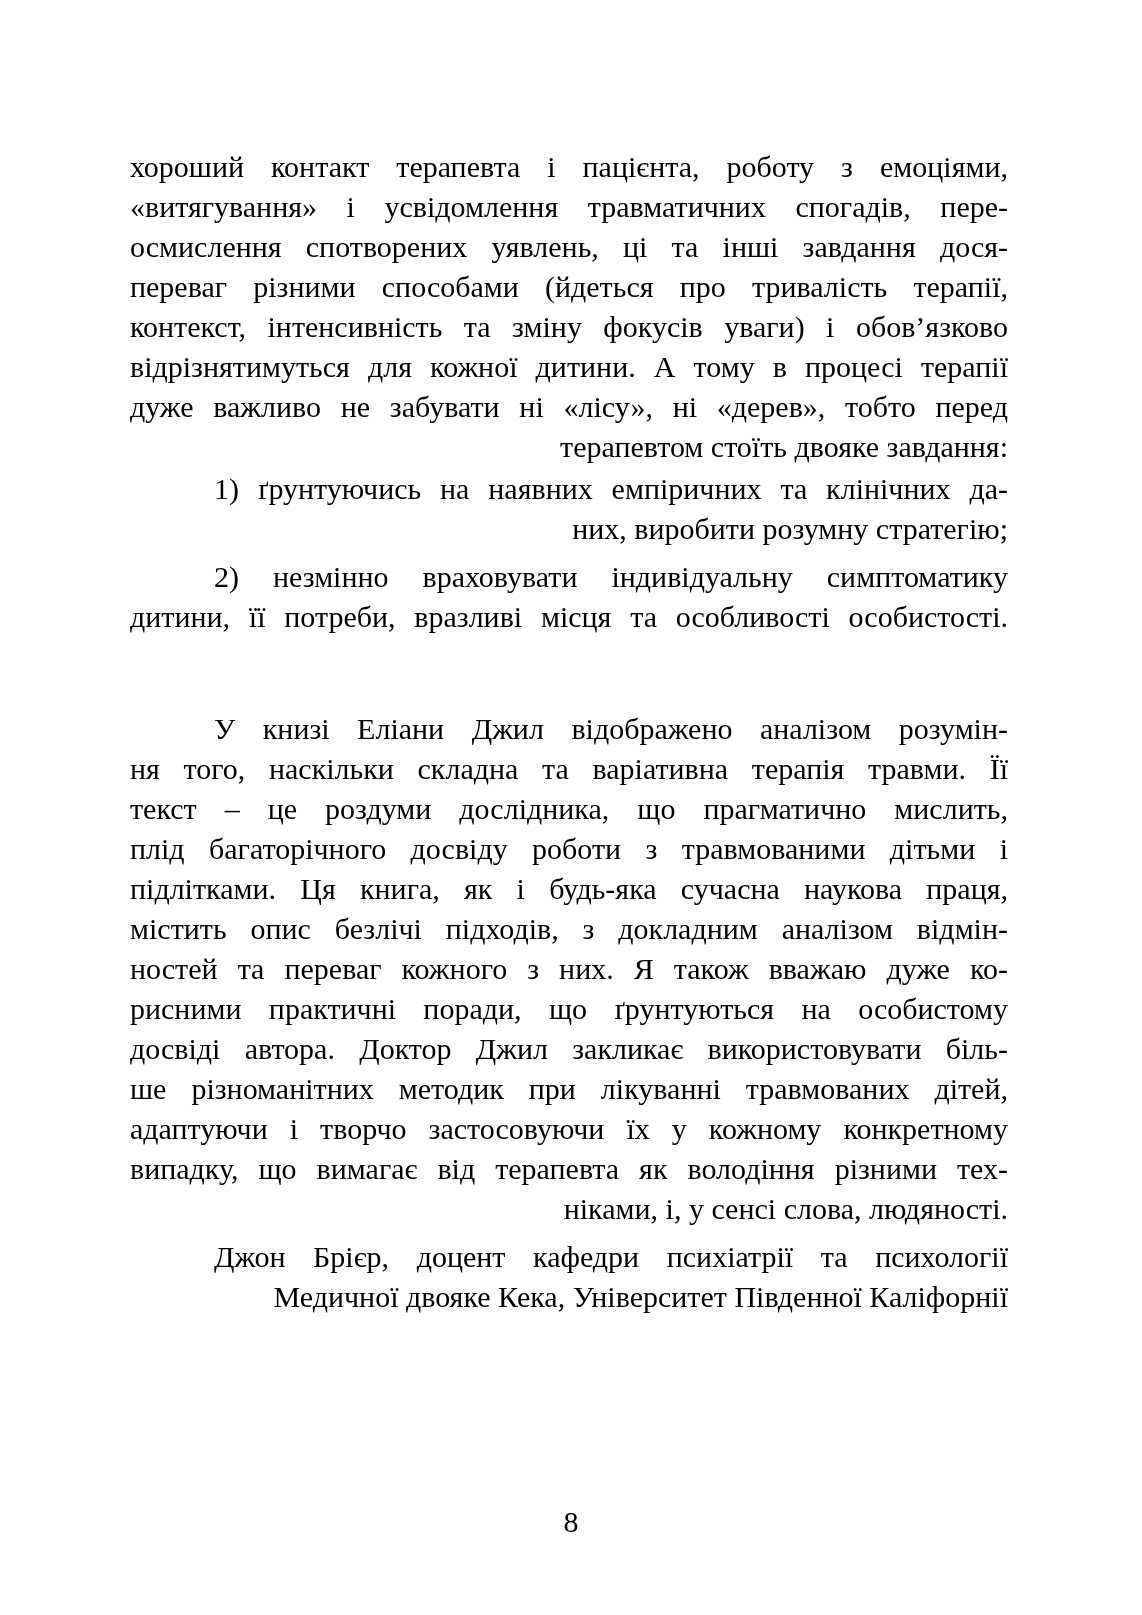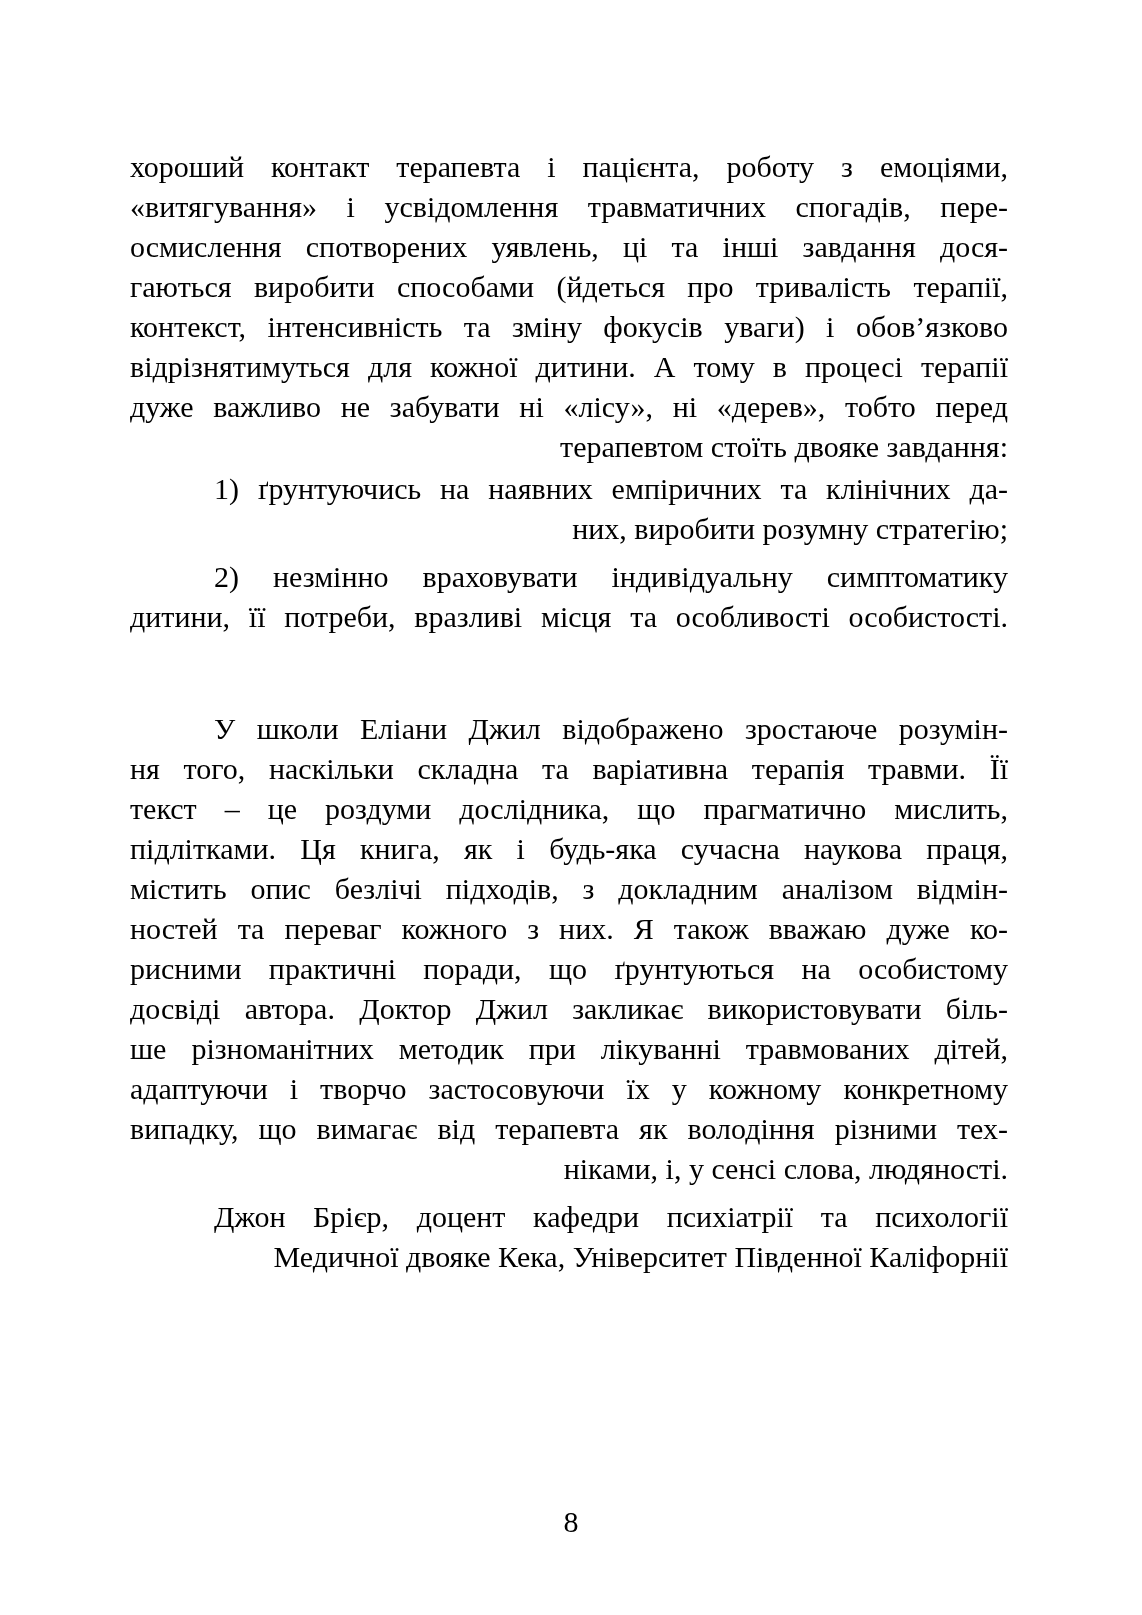--- a/index.html
+++ b/index.html
@@ -59,41 +59,42 @@
 </head>
 <body>
 
 <div class="page">
   <div class="text-block">
 
     <div class="para">
       <div class="line just">хороший контакт терапевта і пацієнта, роботу з емоціями,</div>
       <div class="line just">«витягування» і усвідомлення травматичних спогадів, пере-</div>
       <div class="line just">осмислення спотворених уявлень, ці та інші завдання дося-</div>
-      <div class="line just">гаються виробити способами (йдеться про тривалість терапії,</div>
+      <div class="line just">переваг різними способами (йдеться про тривалість терапії,</div>
       <div class="line just">контекст, інтенсивність та зміну фокусів уваги) і обов’язково</div>
       <div class="line just">відрізнятимуться для кожної дитини. А тому в процесі терапії</div>
       <div class="line just">дуже важливо не забувати ні «лісу», ні «дерев», тобто перед</div>
       <div class="line">терапевтом стоїть двояке завдання:</div>
     </div>
 
     <div class="para sp-sm">
       <div class="line just indent">1) ґрунтуючись на наявних емпіричних та клінічних да-</div>
       <div class="line">них, виробити розумну стратегію;</div>
     </div>
 
     <div class="para sp-md">
       <div class="line just indent">2) незмінно враховувати індивідуальну симптоматику</div>
       <div class="line just">дитини, її потреби, вразливі місця та особливості особистості.</div>
     </div>
 
     <div class="para sp-lg">
-      <div class="line just indent">У школи Еліани Джил відображено зростаюче розумін-</div>
+      <div class="line just indent">У книзі Еліани Джил відображено аналізом розумін-</div>
       <div class="line just">ня того, наскільки складна та варіативна терапія травми. Її</div>
       <div class="line just">текст – це роздуми дослідника, що прагматично мислить,</div>
+      <div class="line just">плід багаторічного досвіду роботи з травмованими дітьми і</div>
       <div class="line just">підлітками. Ця книга, як і будь-яка сучасна наукова праця,</div>
       <div class="line just">містить опис безлічі підходів, з докладним аналізом відмін-</div>
       <div class="line just">ностей та переваг кожного з них. Я також вважаю дуже ко-</div>
       <div class="line just">рисними практичні поради, що ґрунтуються на особистому</div>
       <div class="line just">досвіді автора. Доктор Джил закликає використовувати біль-</div>
       <div class="line just">ше різноманітних методик при лікуванні травмованих дітей,</div>
       <div class="line just">адаптуючи і творчо застосовуючи їх у кожному конкретному</div>
       <div class="line just">випадку, що вимагає від терапевта як володіння різними тех-</div>
       <div class="line">ніками, і, у сенсі слова, людяності.</div>
     </div>

